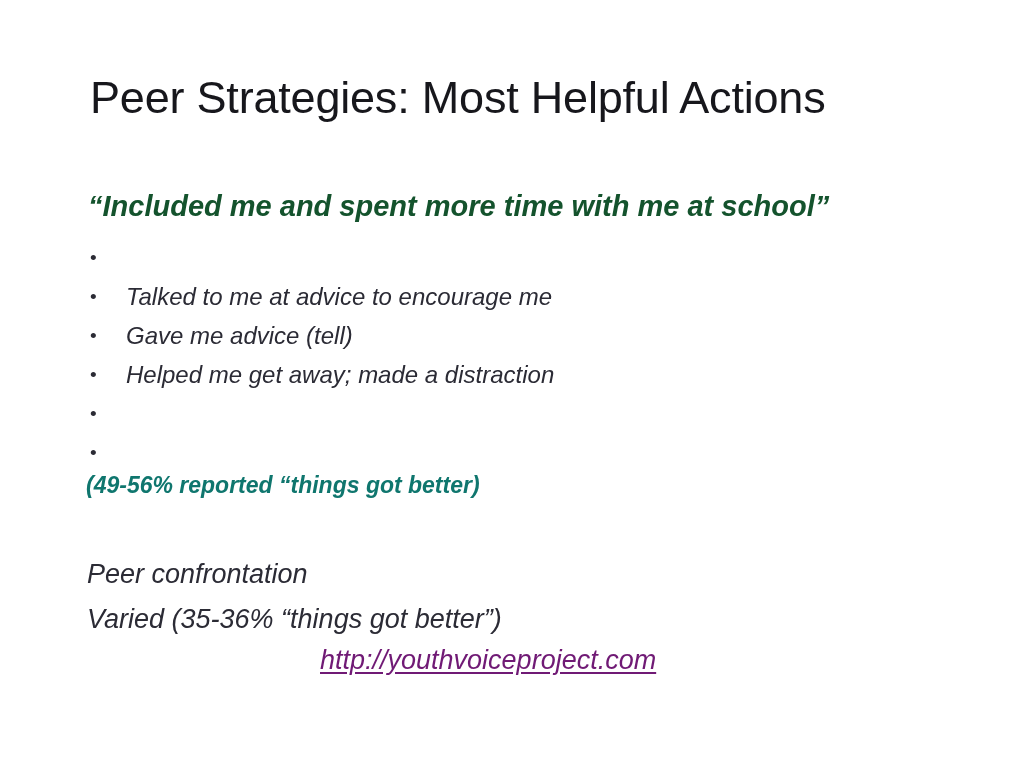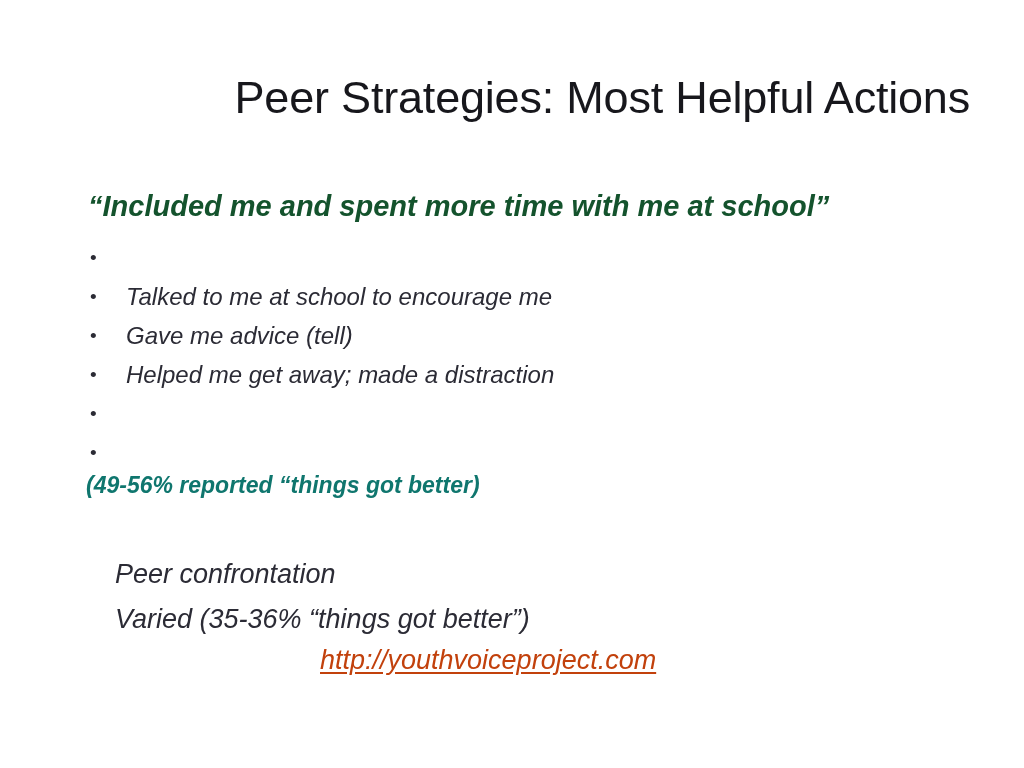--- a/index.html
+++ b/index.html
@@ -27,21 +27,20 @@
     left: 90px;
     top: 72px;
     width: 880px;
     font-family: "Liberation Sans", sans-serif;
     font-size: 45px;
     font-weight: 400;
     font-style: normal;
     color: #17171c;
     letter-spacing: -0.2px;
     white-space: nowrap;
-    text-align: right;
   }
 
   
   .quote-heading {
     position: absolute;
     left: 88px;
     top: 190px;
     width: 900px;
     font-family: "Liberation Sans", sans-serif;
     font-size: 29px;
@@ -107,37 +106,36 @@
     width: 760px;
   }
   .lower-line {
     font-family: "Liberation Sans", sans-serif;
     font-size: 27px;
     font-weight: 400;
     font-style: italic;
     color: #2b2b35;
     line-height: 45px;
     white-space: nowrap;
-    margin-left: 28px;
   }
 
   
   .url-link-wrap {
     position: absolute;
     left: 320px;
     top: 645px;
     width: 640px;
   }
   .url-link {
     display: inline-block;
     font-family: "Liberation Sans", sans-serif;
     font-size: 27px;
     font-weight: 400;
     font-style: italic;
-    color: #c2410c;
+    color: #701a75;
     text-decoration: underline;
     text-underline-offset: 3px;
     white-space: nowrap;
     cursor: pointer;
   }
 </style>
 </head>
 <body>
 
 <div class="slide">
@@ -145,21 +143,21 @@
   <div class="slide-title">Peer Strategies: Most Helpful Actions</div>
 
   <div class="quote-heading">“Included me and spent more time with me at school”</div>
 
   <ul class="bullet-list">
     <li class="bullet-item">
       <span class="bullet-marker">•</span>
     </li>
     <li class="bullet-item">
       <span class="bullet-marker">•</span>
-      <span>Talked to me at school to encourage me</span>
+      <span>Talked to me at advice to encourage me</span>
     </li>
     <li class="bullet-item">
       <span class="bullet-marker">•</span>
       <span>Gave me advice (tell)</span>
     </li>
     <li class="bullet-item">
       <span class="bullet-marker">•</span>
       <span>Helped me get away; made a distraction</span>
     </li>
     <li class="bullet-item">

